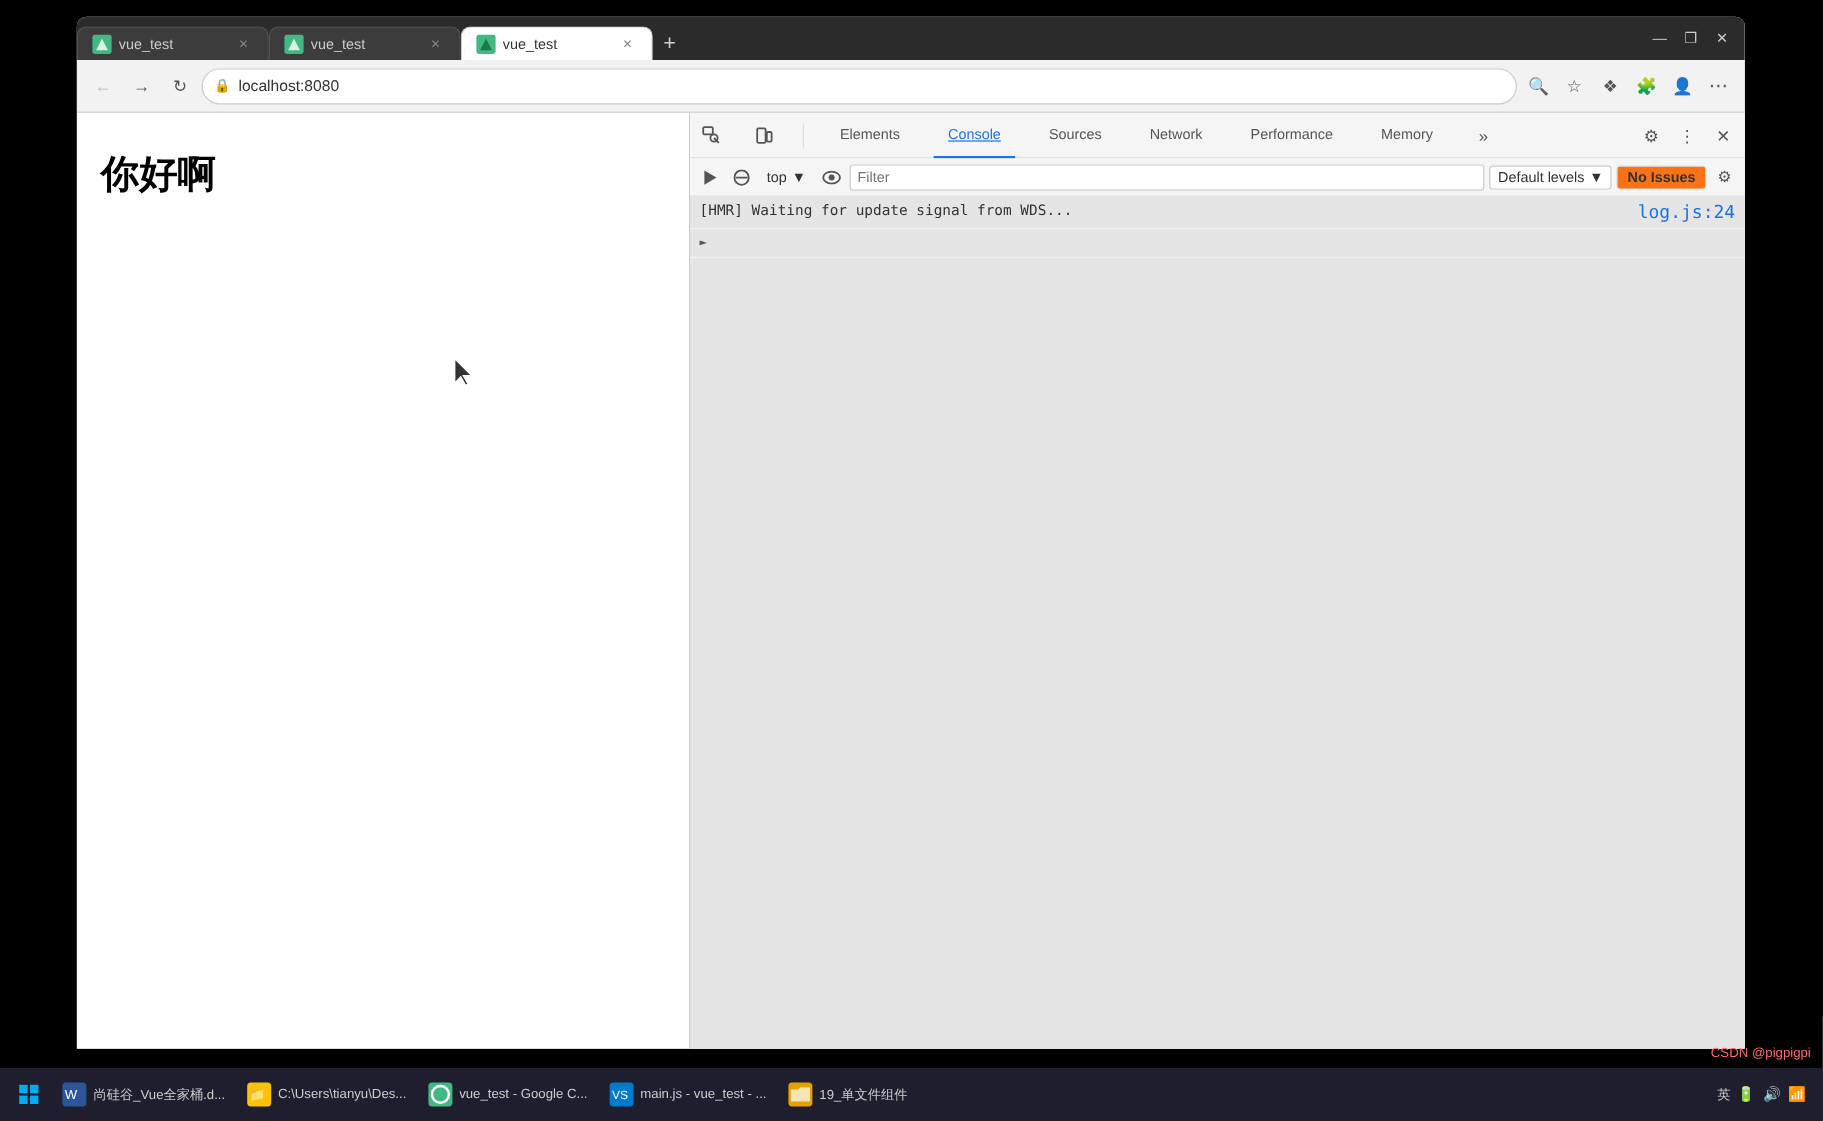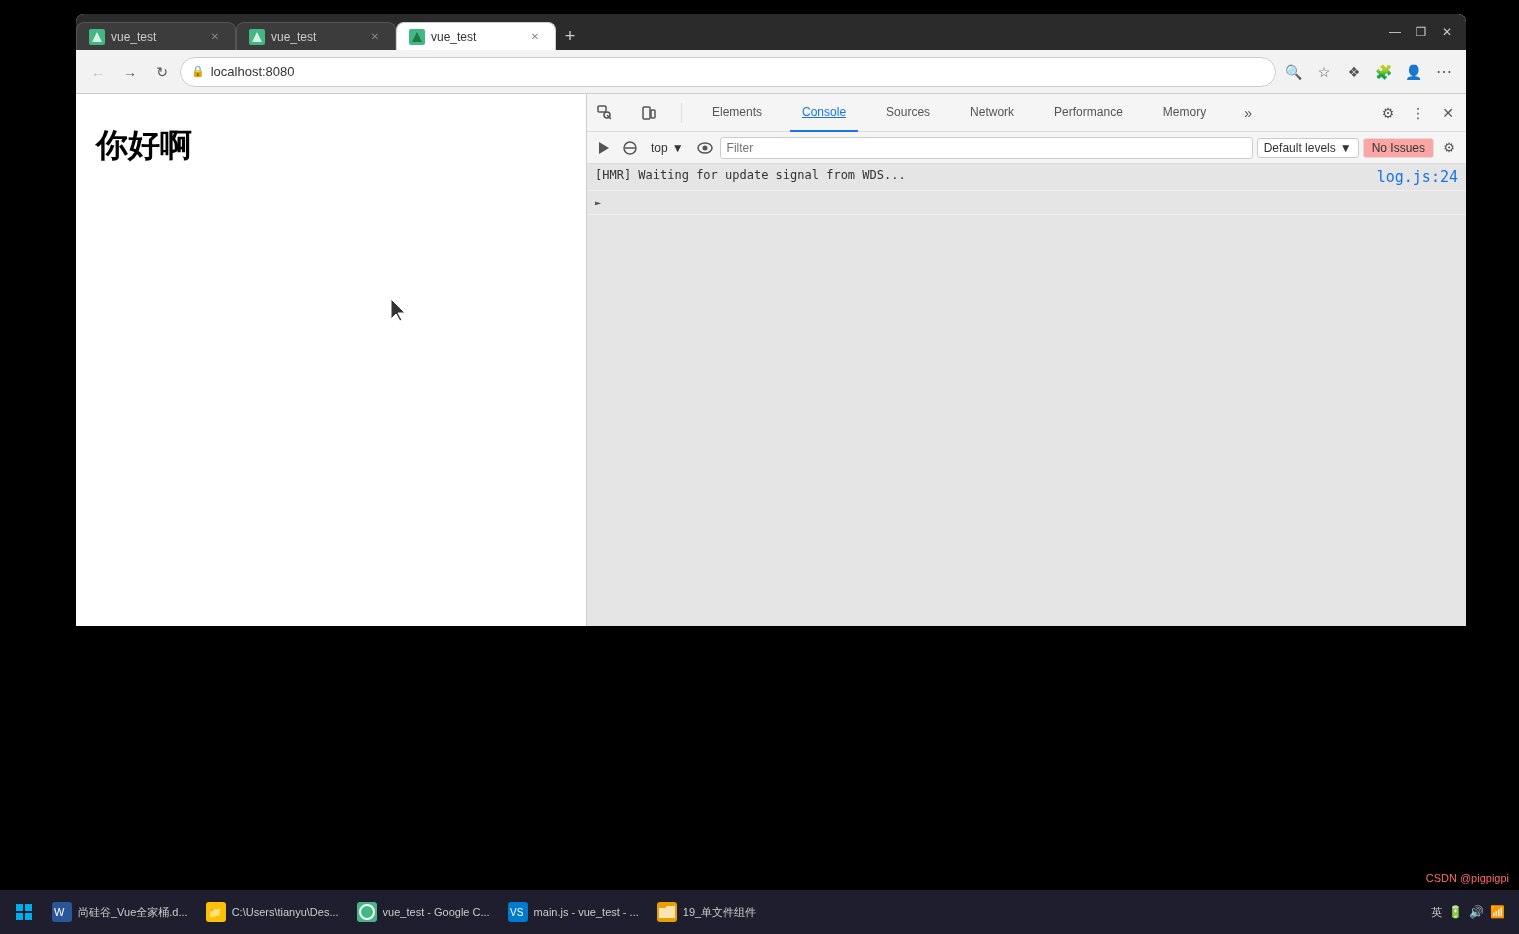--- a/index.html
+++ b/index.html
@@ -2,23 +2,23 @@
 <html><head>
   <meta charset="utf-8">
   <style>
     * { margin: 0; padding: 0; box-sizing: border-box; }
     body { font-family: 'Segoe UI', Arial, sans-serif; background: #000; width: 1519px; height: 934px; overflow: hidden; }
 
     
     .browser-window {
       position: absolute;
       top: 14px;
-      left: 76px;
+      left: 64px;
       width: 1390px;
-      height: 612px;
+      height: 860px;
       background: #fff;
       border-radius: 8px 8px 0 0;
       box-shadow: 0 2px 10px rgba(0,0,0,0.5);
       display: flex;
       flex-direction: column;
       overflow: hidden;
     }
 
     
     .title-bar {
@@ -355,22 +355,23 @@
       display: flex;
       align-items: center;
       gap: 4px;
     }
 
     .no-issues-badge {
       padding: 2px 8px;
       border-radius: 3px;
       font-size: 12px;
       color: #333;
-      background: #fca5a5;
+      background: #f97316;
       border: 1px solid #ddd;
+      font-weight: bold;
     }
 
     .console-settings-btn {
       width: 22px;
       height: 22px;
       display: flex;
       align-items: center;
       justify-content: center;
       color: #555;
       font-size: 13px;

